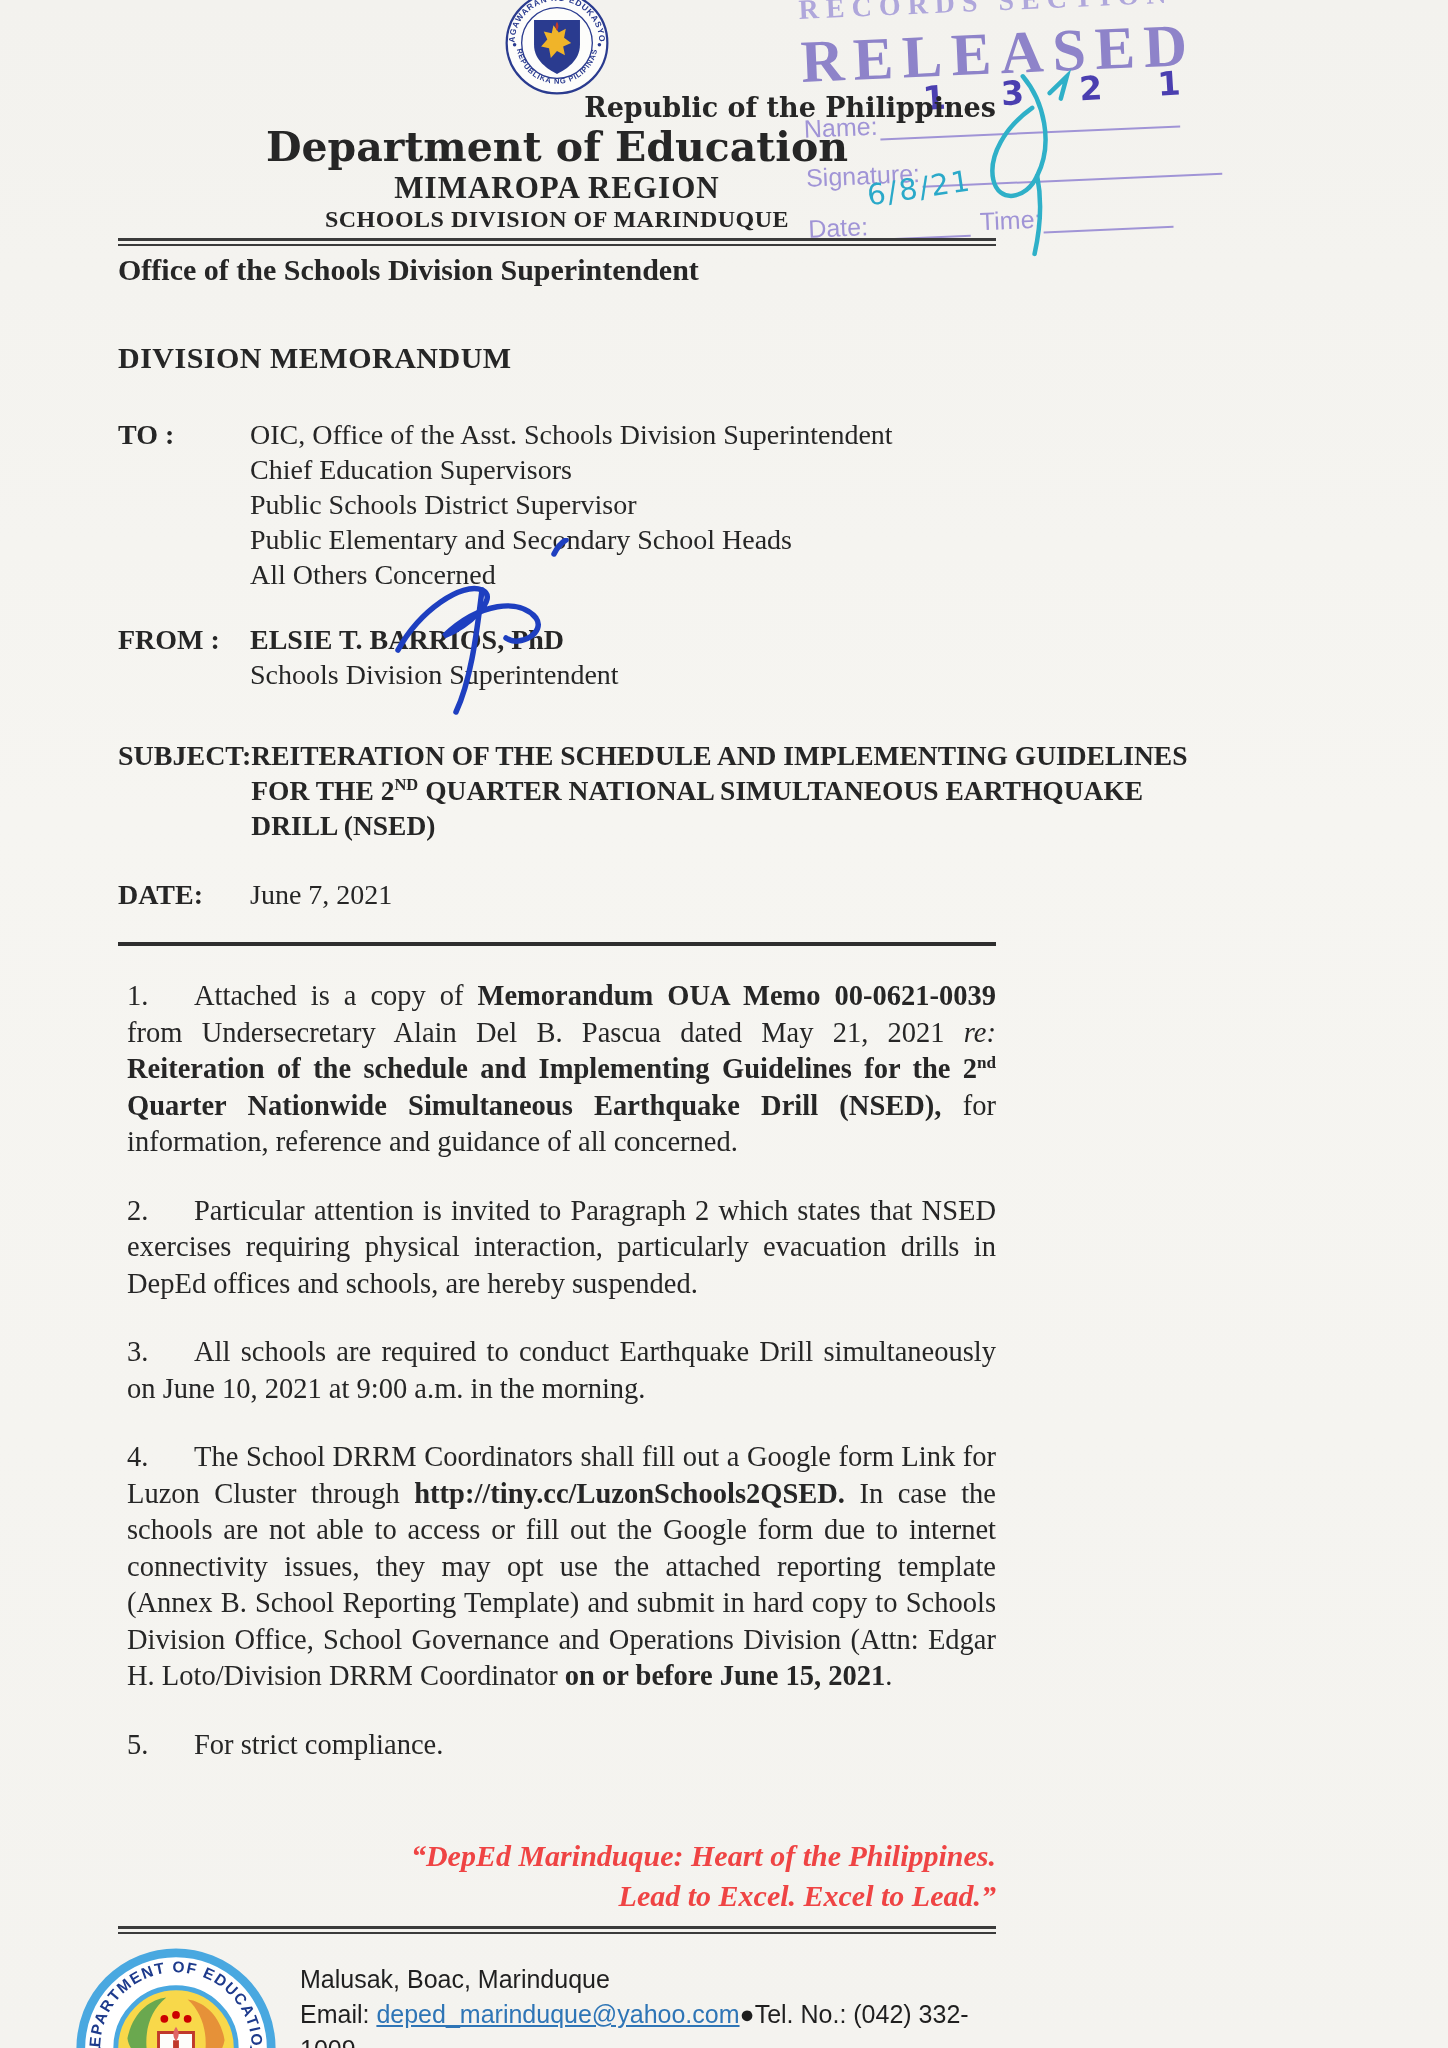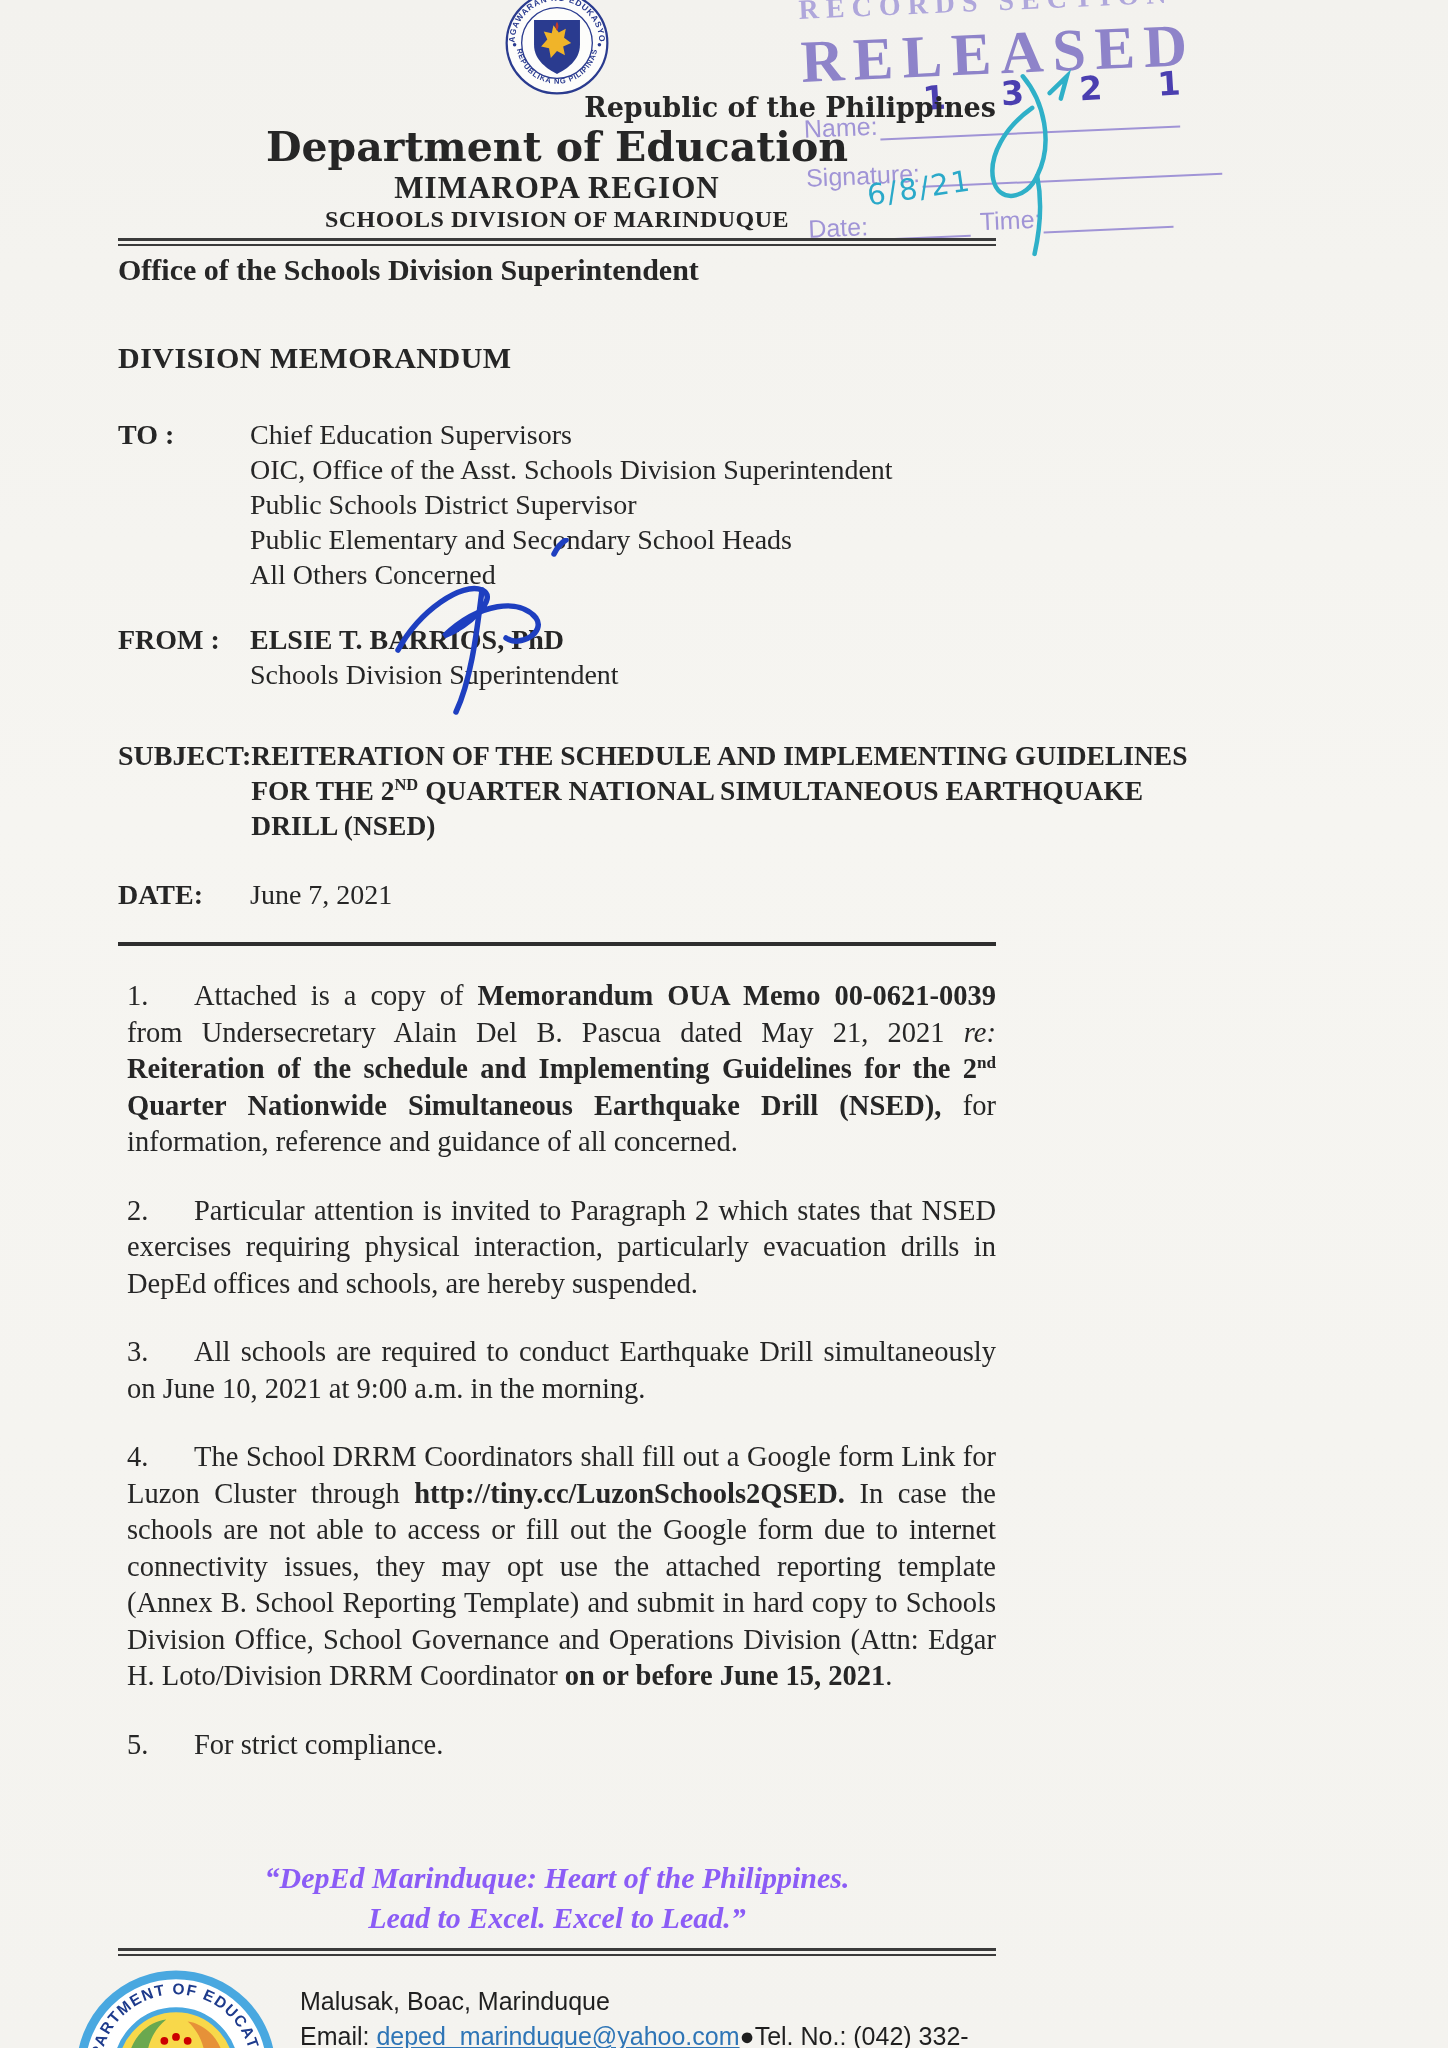--- a/index.html
+++ b/index.html
@@ -35,22 +35,22 @@
   .date-value{font-size:28px;line-height:35px;}
   .rule-thick{border-top:4px solid #2e2e2e;margin-top:30px;}
 
   
   .paras{margin-top:0;}
   .para{font-size:28.5px;line-height:36.5px;text-align:justify;margin:32px 0 0 9px;}
   .para-num{display:inline-block;width:67px;}
   sup{font-size:60%;line-height:0;}
 
   
-  .tagline{margin-top:95px;text-align:center;font-style:italic;font-weight:bold;
-           font-size:30px;line-height:40px;color:#8b5cf6;font-family:"Liberation Serif",serif;}
+  .tagline{margin-top:73px;text-align:right;font-style:italic;font-weight:bold;
+           font-size:30px;line-height:40px;color:#ef4444;font-family:"Liberation Serif",serif;}
   .footer-rule{height:3px;border-top:3px solid #3b3b3b;border-bottom:2px solid #3b3b3b;margin-top:10px;}
   .footer{display:flex;align-items:flex-start;margin-top:12px;}
   .footer-logo{flex:0 0 auto;margin-left:-44px;}
   .footer-logo svg{width:204px;height:204px;}
   .footer-text{margin-left:22px;padding-top:16px;font-family:"Liberation Sans",sans-serif;font-size:25px;line-height:35px;color:#1f1f1f;}
   .footer-email a,.email-link{color:#2e75b6;text-decoration:underline;}
 
   
   .stamp{position:absolute;left:798px;top:-6px;width:480px;transform:rotate(-2.5deg);transform-origin:top left;color:#9488cf;}
   .stamp-section{font-family:"Liberation Serif",serif;font-weight:bold;font-size:28px;letter-spacing:7px;color:#a49ad8;opacity:.85;}
@@ -132,22 +132,22 @@
   <div class="h-region">MIMAROPA REGION</div>
   <div class="h-division">SCHOOLS DIVISION OF MARINDUQUE</div>
   <div class="rule-double"></div>
   <div class="office">Office of the Schools Division Superintendent</div>
 
   <div class="memo-title">DIVISION MEMORANDUM</div>
 
   <div class="row to-row">
     <div class="row-label">TO :</div>
     <div>
+        <div class="to-line">OIC, Office of the Asst. Schools Division Superintendent</div>
         <div class="to-line">Chief Education Supervisors</div>
-        <div class="to-line">OIC, Office of the Asst. Schools Division Superintendent</div>
         <div class="to-line">Public Schools District Supervisor</div>
         <div class="to-line">Public Elementary and Secondary School Heads</div>
         <div class="to-line">All Others Concerned</div>
       </div>
   </div>
 
   <div class="row from-row">
     <div class="row-label">FROM :</div>
     <div>
       <div class="from-name">ELSIE T. BARRIOS, PhD</div>

